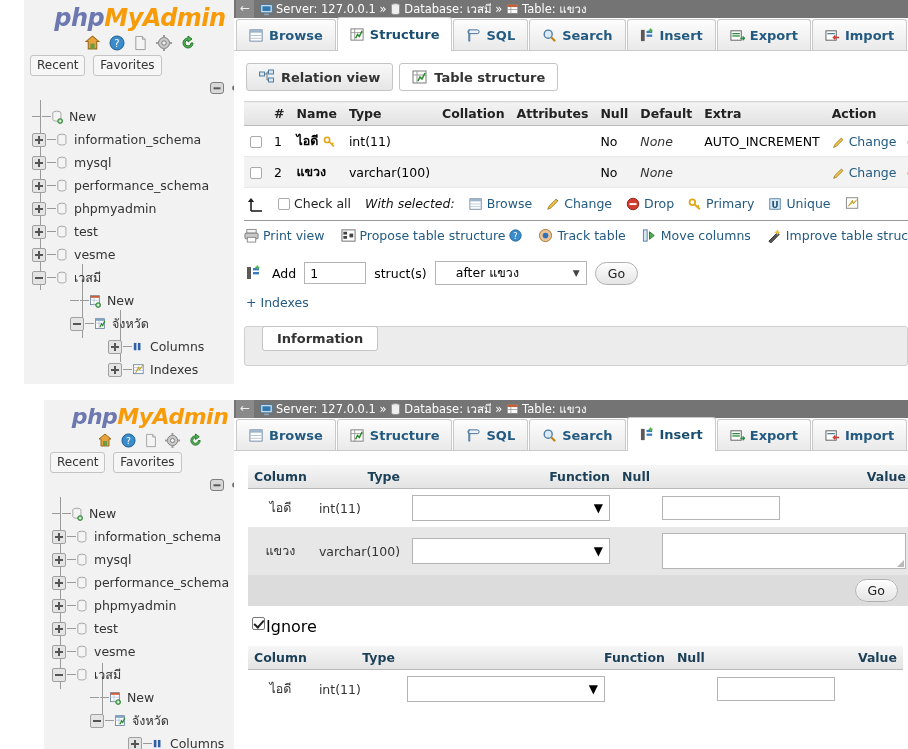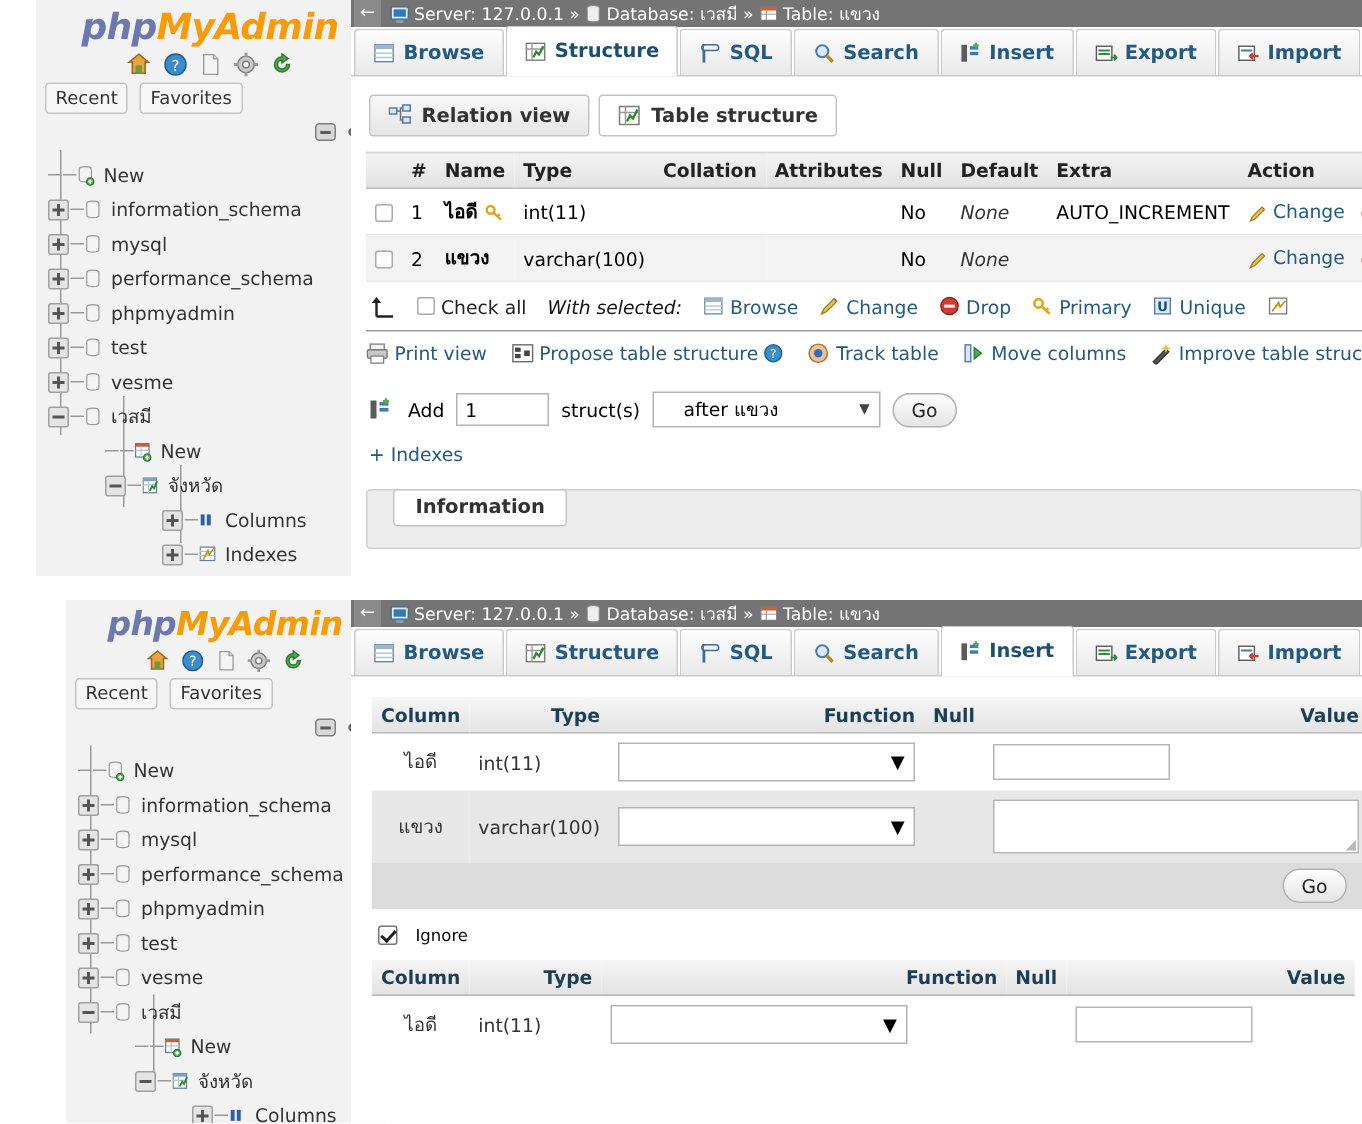--- a/index.html
+++ b/index.html
@@ -169,21 +169,21 @@
   table.struct tr.alt td { background: #f3f3f3; }
   .colname { font-weight: bold; }
   .mono-italic { font-style: italic; color: #333; }
   a.lnk { color: #235a81; text-decoration: none; }
   .cellchk {
     width: 12px; height: 12px; border: 1px solid #a9a9a9; background: #fff;
     display: inline-block; vertical-align: middle; border-radius: 2px;
   }
 
   .withsel {
-    display: flex; align-items: center; gap: 14px; flex-wrap: nowrap;
+    display: flex; align-items: flex-start; gap: 14px; flex-wrap: nowrap;
     padding: 8px 0 8px 2px; font-size: 12.5px; white-space: nowrap;
     border-bottom: 1px solid #999;
   }
   .withsel .it { display: flex; align-items: center; gap: 4px; color: #235a81; }
   .withsel .plain { color: #222; }
   .withsel .ital { font-style: italic; color: #111; }
   .arrowup { width: 18px; height: 16px; position: relative; }
 
   .linkrow {
     display: flex; align-items: flex-start; gap: 16px;
@@ -245,21 +245,21 @@
   }
   .valarea {
     border: 1px solid #b4b4b4; background: #fff; height: 36px; width: 244px;
     position: relative;
   }
   .valarea::after {
     content: ""; position: absolute; right: 1px; bottom: 1px;
     width: 0; height: 0;
     border-left: 7px solid transparent; border-bottom: 7px solid #b9b9b9;
   }
-  .ignorerow { display: flex; align-items: flex-start; gap: 12px; padding: 11px 0 10px 4px; font-size: 11px; }
+  .ignorerow { display: flex; align-items: flex-start; gap: 1px; padding: 11px 0 10px 4px; font-size: 16px; }
   .chkon {
     width: 13px; height: 13px; border: 1px solid #777; background: #fff; border-radius: 2px;
     position: relative; display: inline-block;
   }
   .chkon::after {
     content: ""; position: absolute; left: 3px; top: 0px;
     width: 4px; height: 8px; border: solid #222; border-width: 0 2px 2px 0;
     transform: rotate(42deg);
   }
   .whitegap { position: absolute; left: 0; width: 908px; background: #fff; }

